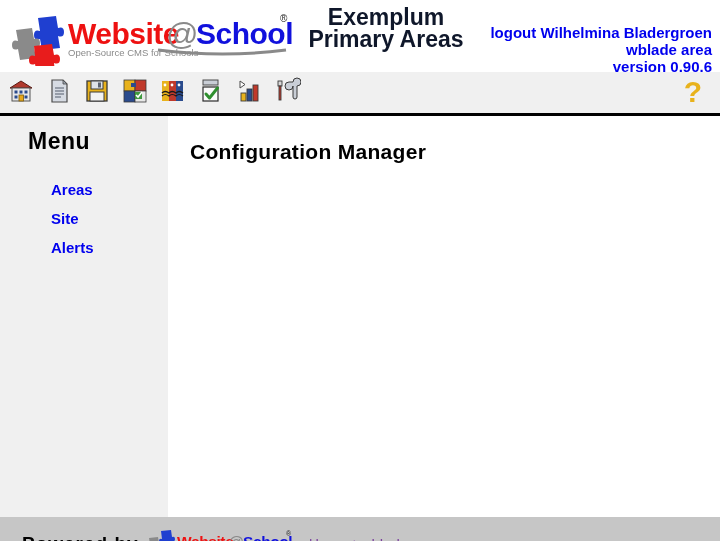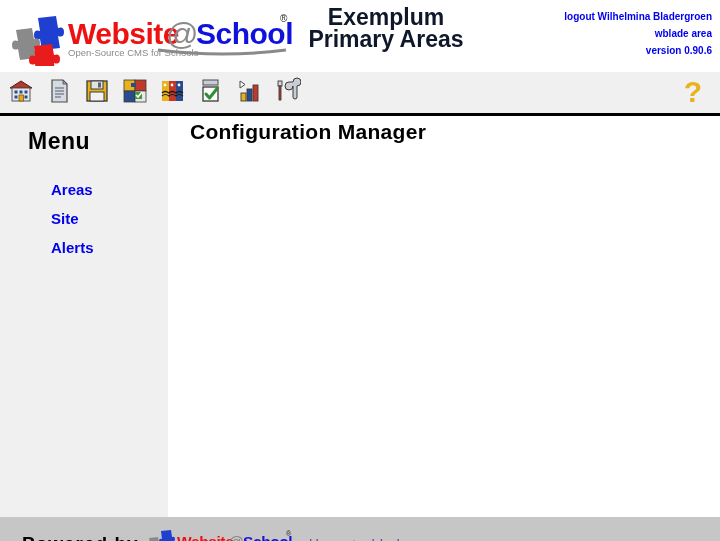--- a/index.html
+++ b/index.html
@@ -39,24 +39,24 @@
     text-align: center;
     font-size: 23px;
     font-weight: bold;
     color: #0f172a;
     line-height: 22px;
     letter-spacing: 0px;
   }
   .session-block {
     position: absolute;
     right: 8px;
-    top: 8px;
+    top: 24px;
     text-align: right;
     color: #0000ee;
-    font-size: 10px;
+    font-size: 15px;
     font-weight: bold;
     line-height: 17px;
   }
 
   
   .toolbar {
     position: relative;
     height: 44px;
     background: #f0f0f0;
     border-bottom: 3px solid #000000;
@@ -133,21 +133,21 @@
   }
 
   .content {
     position: absolute;
     left: 168px;
     top: 0;
     right: 0;
     height: 401px;
     background: #ffffff;
     box-sizing: border-box;
-    padding: 4px 20px 0 22px;
+    padding: 24px 20px 0 22px;
   }
   .content-title {
     font-size: 21px;
     font-weight: bold;
     color: #000000;
     margin: 0 0 26px 0;
     letter-spacing: 0.3px;
   }
   .content-text {
     font-size: 14.5px;

